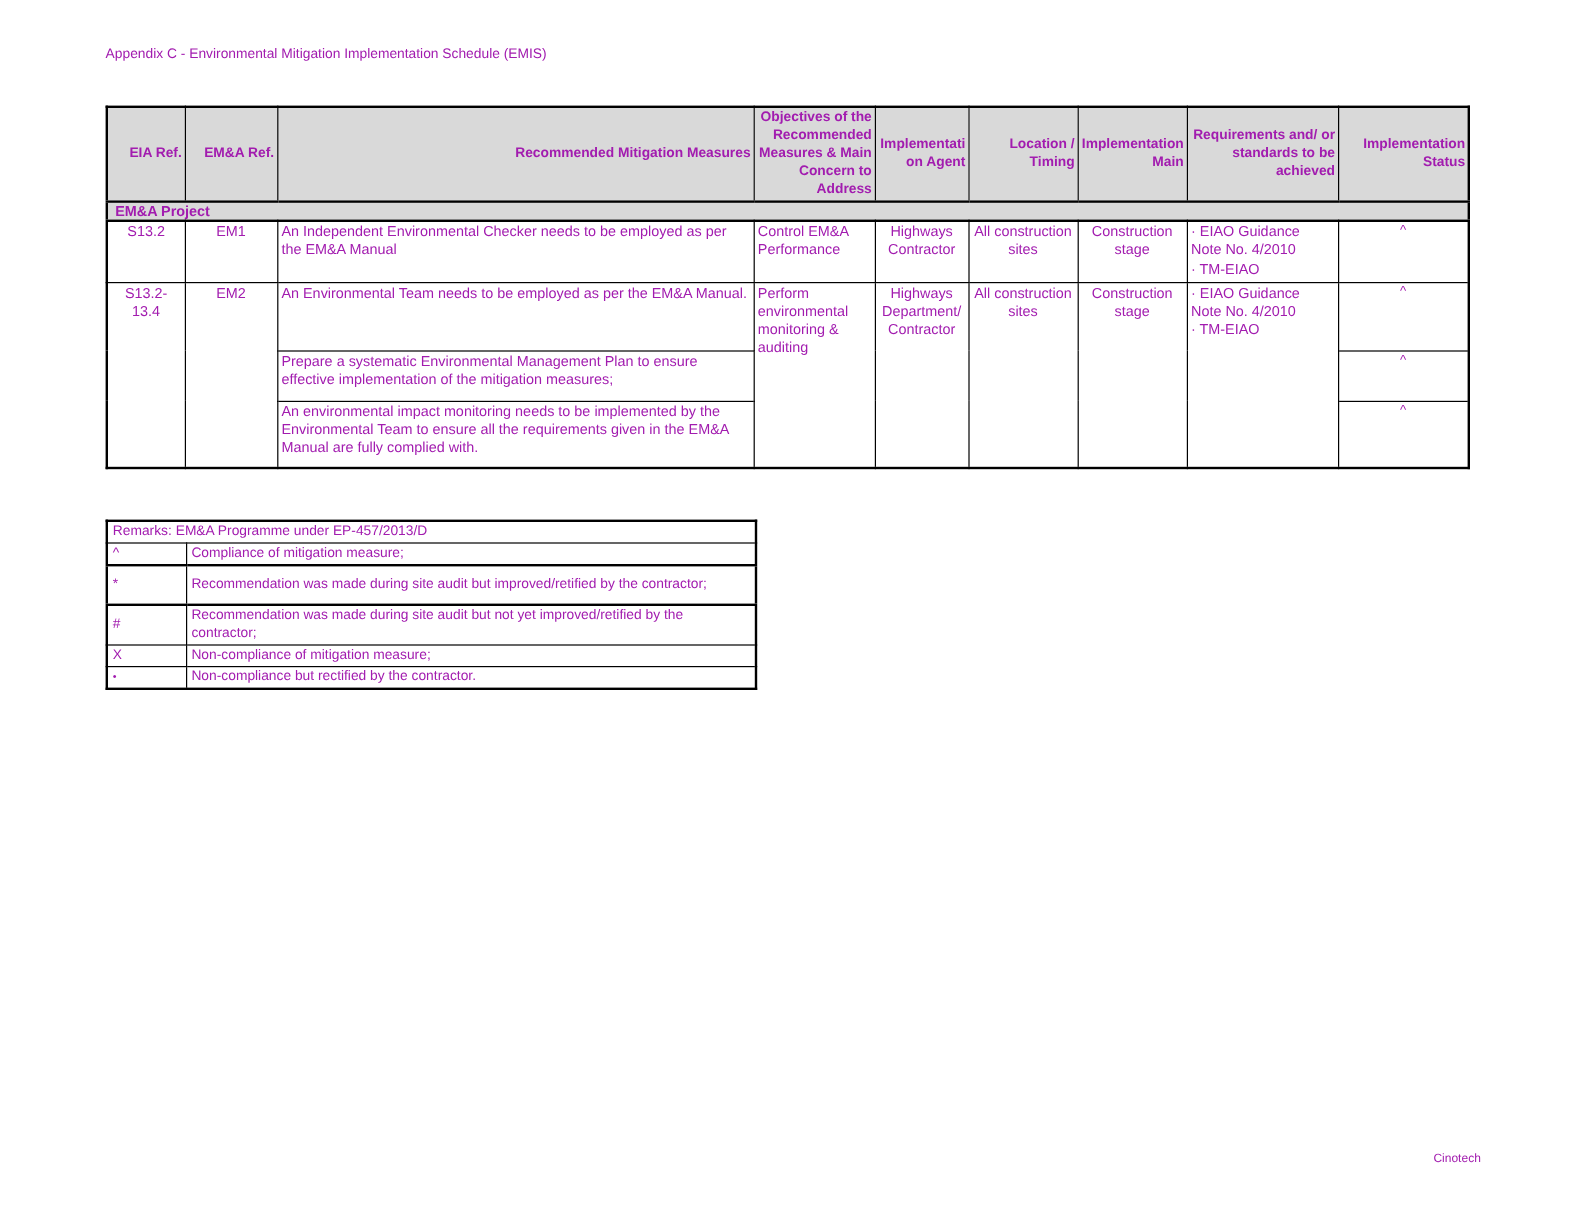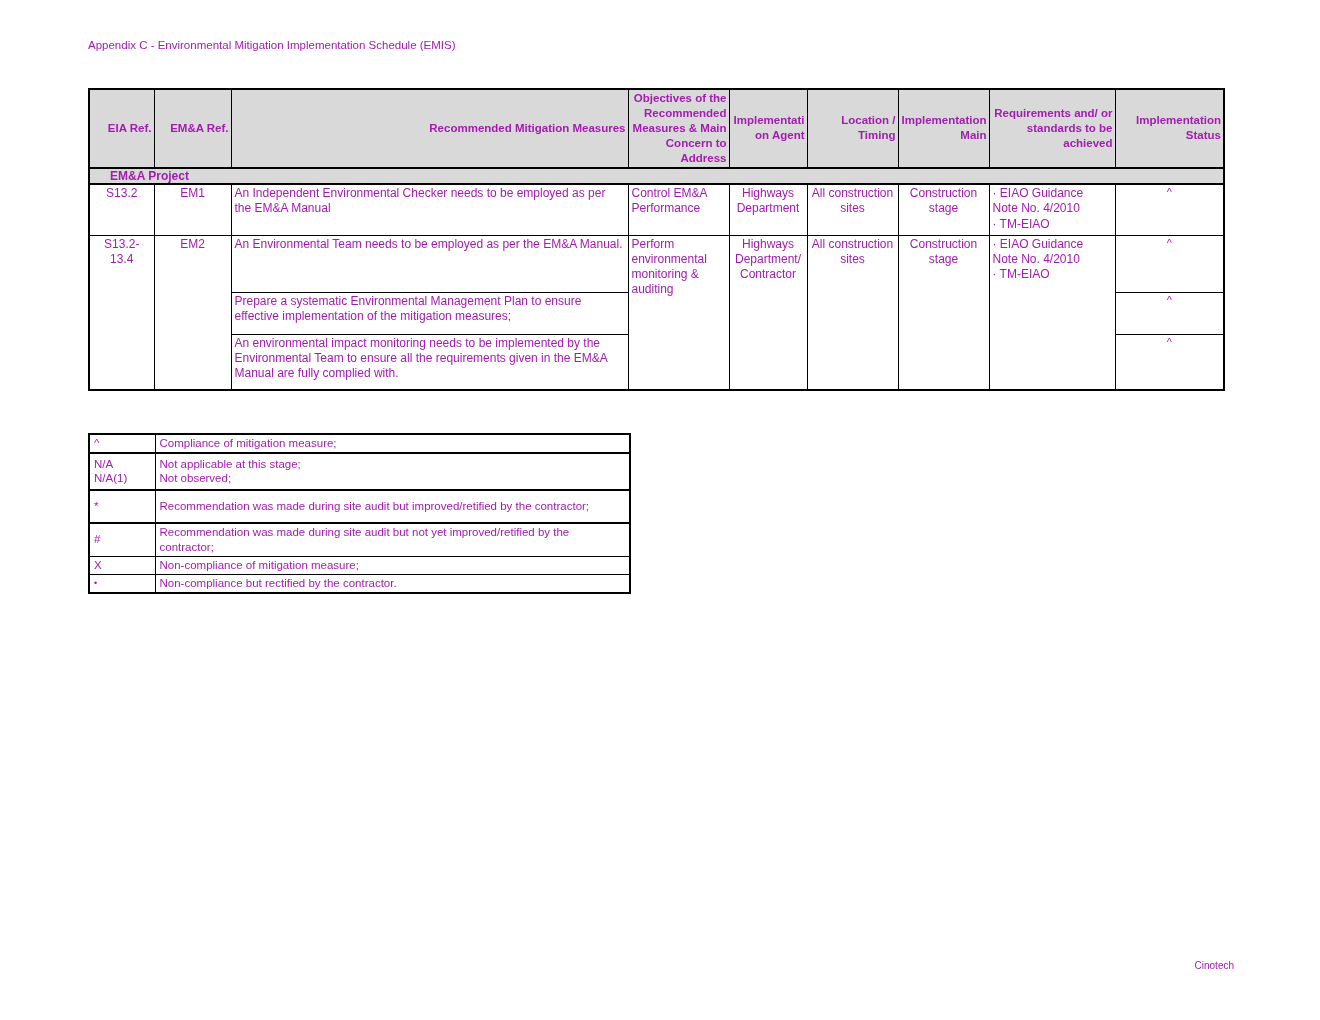--- a/index.html
+++ b/index.html
@@ -49,21 +49,21 @@
     padding: 1px 2px;
     border-bottom: 2px solid #000;
     overflow-wrap: break-word;
   }
   tr.section-row td {
     background: #d9d9d9;
     font-weight: bold;
     height: 14px;
     line-height: 1.05;
     border-bottom: 2px solid #000;
-    padding: 1px 20px;
+    padding: 1px 6px;
   }
   .c-center { text-align: center; }
   .pre { white-space: pre-line; }
   .status-cell { text-align: center; font-size: 11px; }
   tr.r1  { height: 51px; margin-top: 31px; }
   tr.r2a { height: 57px; }
   tr.r2b { height: 42px; }
   tr.r2c { height: 56px; }
 
   
@@ -145,21 +145,21 @@
     <tbody>
       <tr class="section-row">
         <td colspan="9">EM&amp;A Project</td>
       </tr>
 
       <tr class="r1">
         <td class="c-center">S13.2</td>
         <td class="c-center">EM1</td>
         <td>An Independent Environmental Checker needs to be employed as per the EM&amp;A Manual</td>
         <td>Control EM&amp;A Performance</td>
-        <td class="c-center">Highways Department</td>
+        <td class="c-center">Highways Contractor</td>
         <td class="c-center">All construction sites</td>
         <td class="c-center">Construction stage</td>
         <td class="pre">· EIAO Guidance Note No. 4/2010
 · TM-EIAO</td>
         <td class="status-cell">^</td>
       </tr>
 
       <tr class="r2a">
         <td class="c-center" rowspan="3">S13.2-13.4</td>
         <td class="c-center" rowspan="3">EM2</td>
@@ -182,30 +182,27 @@
       </tr>
     </tbody>
   </table>
 
   <table class="remarks">
     <colgroup>
       <col style="width:66px">
         <col style="width:475px">
     </colgroup>
     <tbody>
+      <tr class="rhdr">
+        <td colspan="2">Remarks: EM&amp;A Programme under EP-457/2013/D</td>
+      </tr>
       <tr class="rr0">
         <td class="sym">^</td>
         <td>Compliance of mitigation measure;</td>
       </tr>
-      <tr class="rr1 thick-top">
-        <td class="sym pre">N/A
-N/A(1)</td>
-        <td class="pre">Not applicable at this stage;
-Not observed;</td>
-      </tr>
       <tr class="rr2 thick-top">
         <td class="sym">*</td>
         <td>Recommendation was made during site audit but improved/retified by the contractor;</td>
       </tr>
       <tr class="rr3 thick-top">
         <td class="sym">#</td>
         <td>Recommendation was made during site audit but not yet improved/retified by the contractor;</td>
       </tr>
       <tr class="rr4">
         <td class="sym">X</td>

